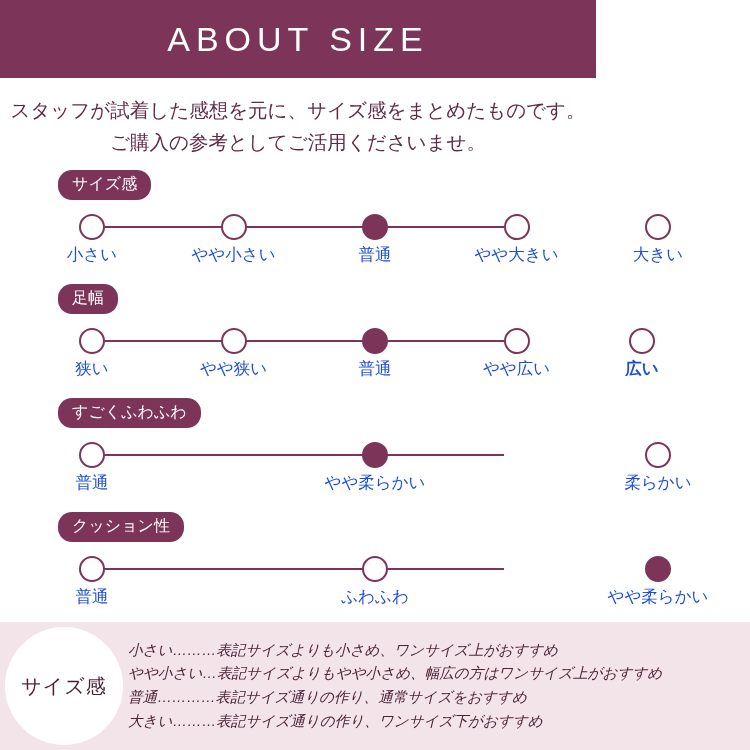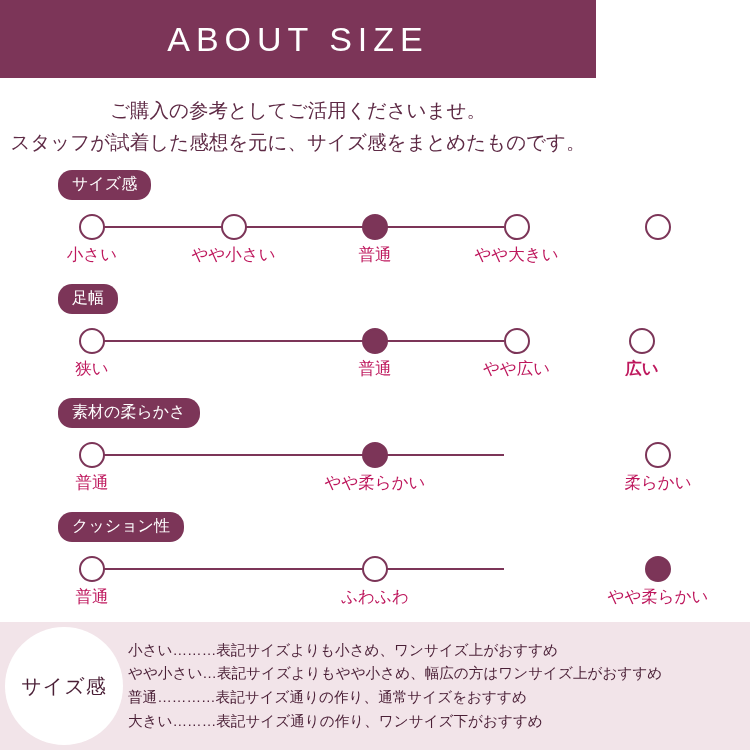--- a/index.html
+++ b/index.html
@@ -100,21 +100,21 @@
     background: #ffffff;
     margin: 8px auto 0 auto;
     box-sizing: border-box;
   }
   .dot.filled {
     background: #7c3558;
   }
   .node-label {
     margin-top: 4px;
     font-size: 16.5px;
-    color: #be185d;
+    color: #1d4ed8;
     white-space: nowrap;
   }
 
   
   .footer {
     position: absolute;
     left: 0;
     bottom: 0;
     width: 750px;
     height: 128px;
@@ -139,37 +139,38 @@
     display: flex;
     align-items: center;
     justify-content: center;
   }
   .footer-list {
     flex: 1 1 auto;
     padding-right: 20px;
     color: #4a1f36;
     font-size: 14.6px;
     line-height: 1.62;
+    font-style: italic;
   }
   .footer-list div {
     white-space: nowrap;
   }
 </style>
 </head>
 <body>
 
 <div class="page">
 
   <div class="header">
     <div class="header-title">ABOUT SIZE</div>
   </div>
 
   <div class="intro">
+    <div>スタッフが試着した感想を元に、サイズ感をまとめたものです。</div>
     <div>ご購入の参考としてご活用くださいませ。</div>
-    <div>スタッフが試着した感想を元に、サイズ感をまとめたものです。</div>
   </div>
 
   <div class="scales">
       <div class="scale-block"><div class="scale-label">サイズ感</div><div class="track-wrap">
           <div class="track-line"></div>
           <div class="nodes">
             <div class="node" style="left: 34px;">
               <div class="dot"></div>
               <div class="node-label">小さい</div>
             </div>
@@ -180,45 +181,50 @@
             <div class="node" style="left: 317px;">
               <div class="dot filled"></div>
               <div class="node-label">普通</div>
             </div>
             <div class="node" style="left: 458.5px;">
               <div class="dot"></div>
               <div class="node-label">やや大きい</div>
             </div>
             <div class="node" style="left: 600px;">
               <div class="dot"></div>
+              <div class="node-label">大きい</div>
             </div>
           </div>
         </div></div>
       <div class="scale-block"><div class="scale-label">足幅</div><div class="track-wrap">
           <div class="track-line"></div>
           <div class="nodes">
             <div class="node" style="left: 34px;">
               <div class="dot"></div>
               <div class="node-label">狭い</div>
             </div>
+            <div class="node" style="left: 175.5px;">
+              <div class="dot"></div>
+              <div class="node-label">やや狭い</div>
+            </div>
             <div class="node" style="left: 317px;">
               <div class="dot filled"></div>
               <div class="node-label">普通</div>
             </div>
             <div class="node" style="left: 458.5px;">
               <div class="dot"></div>
               <div class="node-label">やや広い</div>
             </div>
             <div class="node" style="left: 584px; font-weight: bold;">
               <div class="dot"></div>
               <div class="node-label">広い</div>
             </div>
           </div>
         </div></div>
-      <div class="scale-block"><div class="scale-label">素材の柔らかさ</div><div class="track-wrap">
+      <div class="scale-block"><div class="scale-label">すごくふわふわ</div><div class="track-wrap">
           <div class="track-line"></div>
           <div class="nodes">
             <div class="node" style="left: 34px;">
               <div class="dot"></div>
               <div class="node-label">普通</div>
             </div>
             <div class="node" style="left: 600px;">
               <div class="dot"></div>
               <div class="node-label">柔らかい</div>
             </div>

